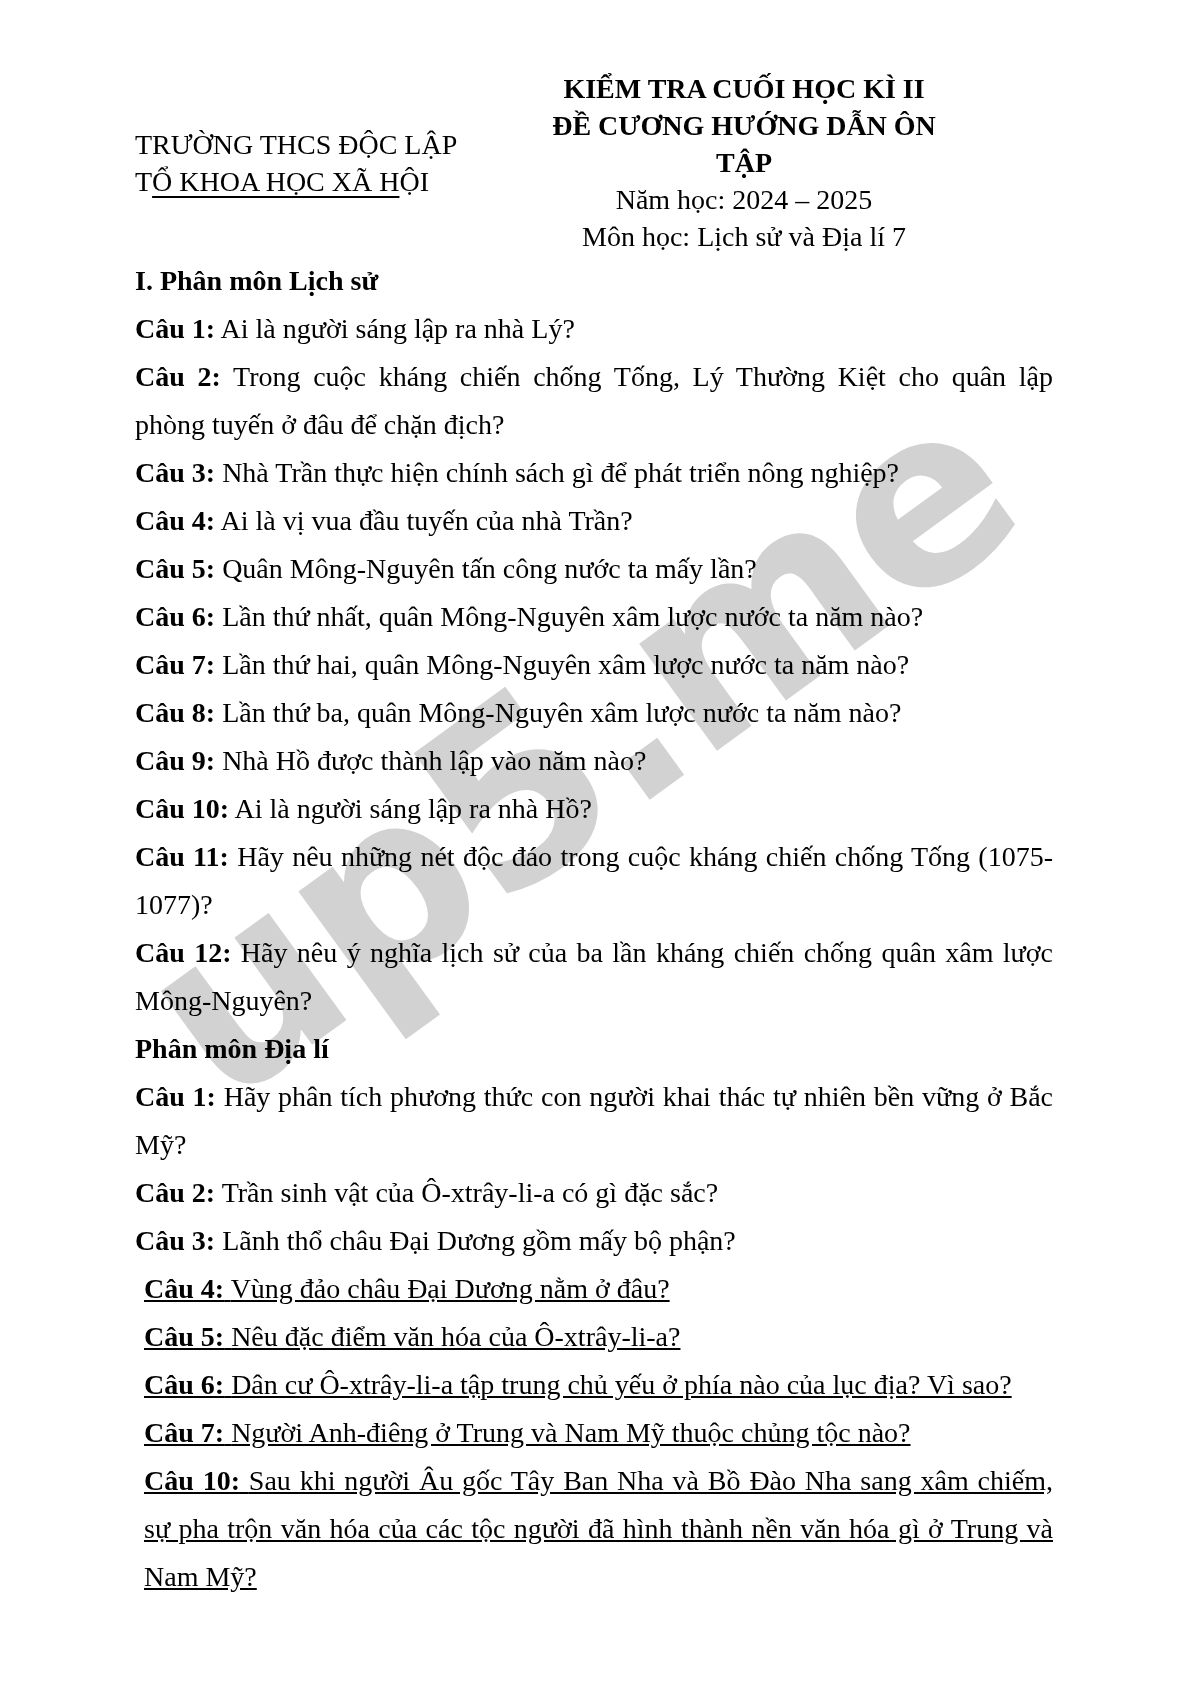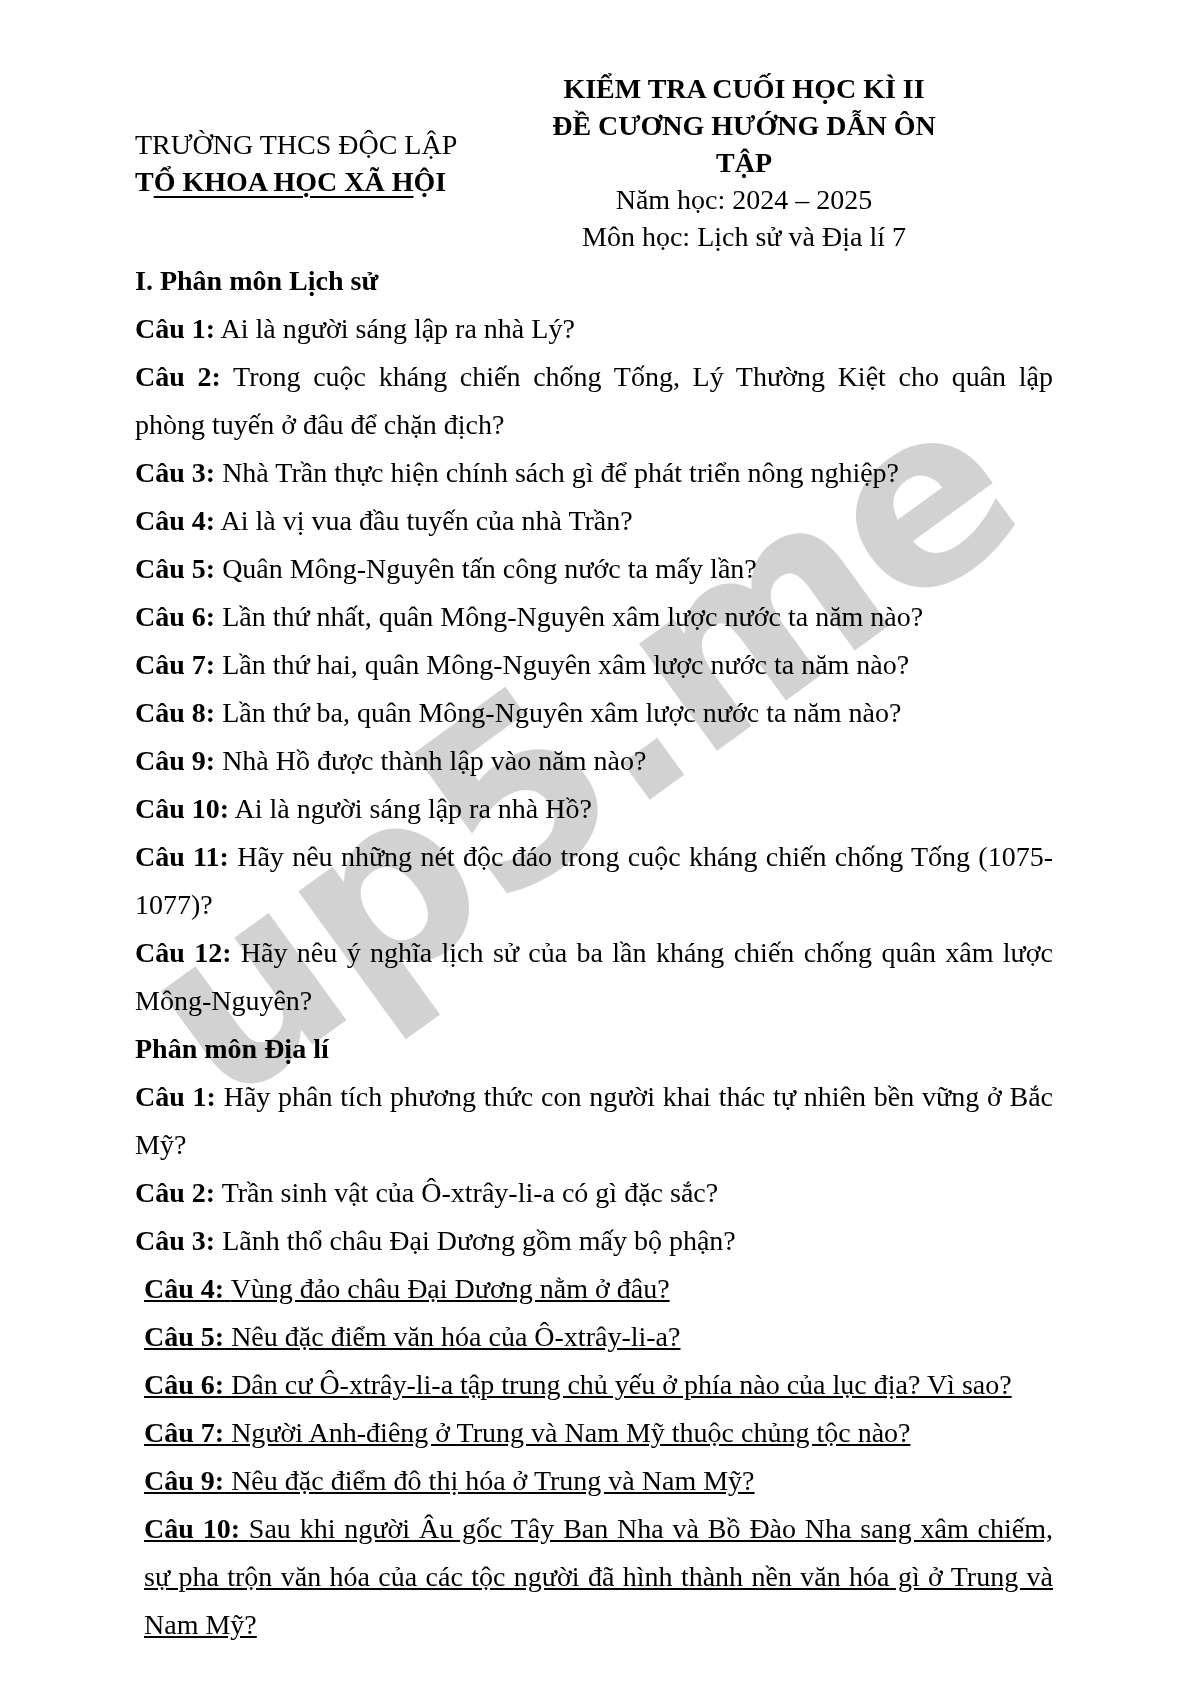--- a/index.html
+++ b/index.html
@@ -35,21 +35,21 @@
   }
 
   .header {
     display: flex;
     align-items: center;
     font-size: 28px;
     line-height: 37px;
   }
   .header-left { width: 350px; }
   .school-name { font-weight: normal; }
-  .dept-name { font-weight: bold; }
+  .dept-name { font-weight: normal; }
   .underlined { text-decoration: underline; text-underline-offset: 5px; text-decoration-thickness: 2px; }
 
   .header-right {
     width: 446px;
     margin-left: auto;
     margin-right: 86px;
     text-align: center;
   }
   .doc-title { font-weight: bold; }
 
@@ -106,18 +106,17 @@
         <p class="line question"><span class="qlabel">Câu 11:</span> <span class="qtext">Hãy nêu những nét độc đáo trong cuộc kháng chiến chống Tống (1075-1077)?</span></p>
         <p class="line question"><span class="qlabel">Câu 12:</span> <span class="qtext">Hãy nêu ý nghĩa lịch sử của ba lần kháng chiến chống quân xâm lược Mông-Nguyên?</span></p>
         <p class="line heading">Phân môn Địa lí</p>
         <p class="line question"><span class="qlabel">Câu 1:</span> <span class="qtext">Hãy phân tích phương thức con người khai thác tự nhiên bền vững ở Bắc Mỹ?</span></p>
         <p class="line question"><span class="qlabel">Câu 2:</span> <span class="qtext">Trần sinh vật của Ô-xtrây-li-a có gì đặc sắc?</span></p>
         <p class="line question"><span class="qlabel">Câu 3:</span> <span class="qtext">Lãnh thổ châu Đại Dương gồm mấy bộ phận?</span></p>
         <p class="line question indent"><span class="qlabel">Câu 4:</span> <span class="qtext">Vùng đảo châu Đại Dương nằm ở đâu?</span></p>
         <p class="line question indent"><span class="qlabel">Câu 5:</span> <span class="qtext">Nêu đặc điểm văn hóa của Ô-xtrây-li-a?</span></p>
         <p class="line question indent"><span class="qlabel">Câu 6:</span> <span class="qtext">Dân cư Ô-xtrây-li-a tập trung chủ yếu ở phía nào của lục địa? Vì sao?</span></p>
         <p class="line question indent"><span class="qlabel">Câu 7:</span> <span class="qtext">Người Anh-điêng ở Trung và Nam Mỹ thuộc chủng tộc nào?</span></p>
-        <p class="line question indent"><span class="qlabel">Câu 9:</span> <span class="qtext">Nêu đặc điểm đô thị hóa ở Trung và Nam Mỹ?</span></p>
         <p class="line question indent"><span class="qlabel">Câu 10:</span> <span class="qtext">Sau khi người Âu gốc Tây Ban Nha và Bồ Đào Nha sang xâm chiếm, sự pha trộn văn hóa của các tộc người đã hình thành nền văn hóa gì ở Trung và Nam Mỹ?</span></p>
       </div>
 
   </div>
 </div>
 
 </body></html>

